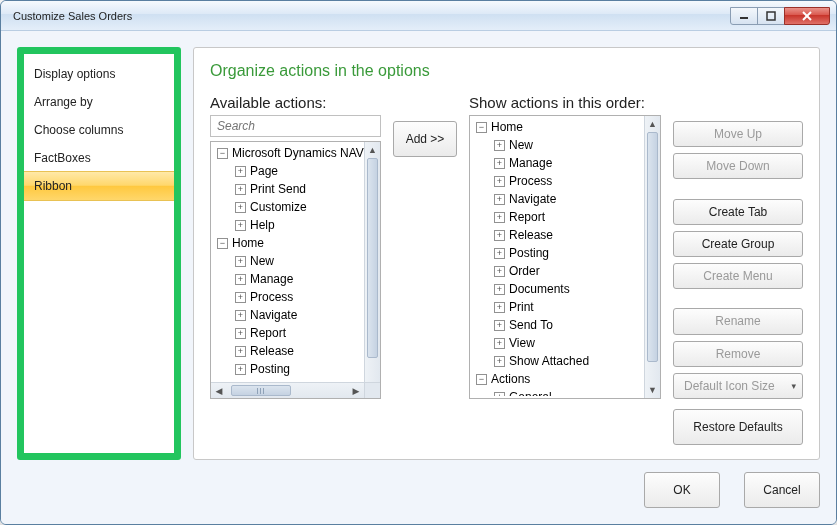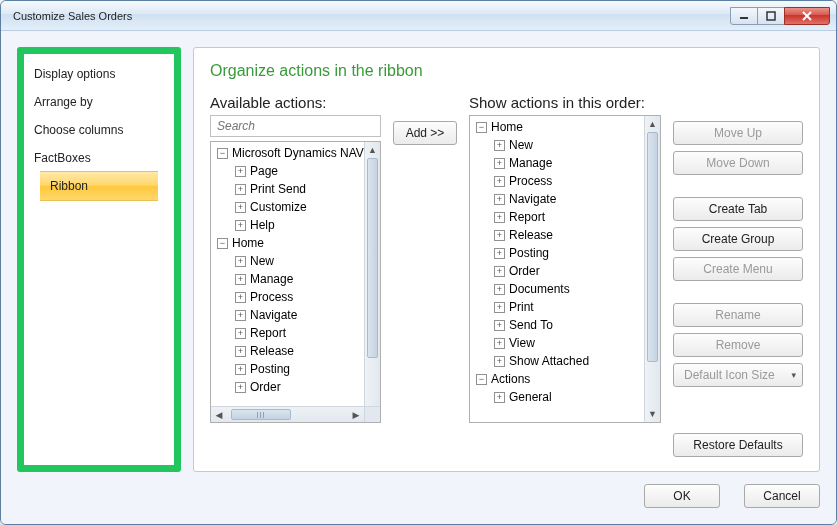--- a/index.html
+++ b/index.html
@@ -79,21 +79,21 @@
   .sidebar-item {
     padding: 7px 10px;
     font-size: 12px;
     color: #222;
     cursor: default;
   }
   .sidebar-item.selected {
     background: linear-gradient(to bottom, #ffe9a8 0%, #ffd76b 48%, #ffc83d 49%, #ffd76b 100%);
     border-top: 1px solid #e9c254;
     border-bottom: 1px solid #e9c254;
-    margin: -1px 16px;
+    margin: -1px 0;
     color: #222;
   }
 
   .content {
     flex: 1;
     background: #fff;
     border: 1px solid #c8c8c8;
     border-radius: 3px;
     padding: 14px 16px;
     display: flex;
@@ -197,21 +197,21 @@
     content:""; position:absolute; left:50%; top:50%; transform:translate(-50%,-50%);
     width:8px; height:6px;
     background: repeating-linear-gradient(to right, #8fa2b8 0 1px, transparent 1px 3px);
   }
   .scroll-corner{
     position:absolute; right:0; bottom:0; width:16px; height:16px;
     background:#e2e8ef; border-left:1px solid #cfd6de; border-top:1px solid #cfd6de;
   }
 
   .btn {
-    height: 24px;
+    height: 36px;
     border: 1px solid #a9a9a9;
     background: linear-gradient(to bottom,#fdfdfd,#ebebeb);
     border-radius: 3px;
     font-size: 12px;
     padding: 0 8px;
     color:#222;
     cursor: default;
     display:flex; align-items:center; justify-content:center;
     min-width: 64px;
   }
@@ -264,21 +264,21 @@
 
       <div class="sidebar">
         <div class="sidebar-item"><span>Display options</span></div>
         <div class="sidebar-item"><span>Arrange by</span></div>
         <div class="sidebar-item"><span>Choose columns</span></div>
         <div class="sidebar-item"><span>FactBoxes</span></div>
         <div class="sidebar-item selected"><span>Ribbon</span></div>
       </div>
 
       <div class="content">
-        <div class="section-title">Organize actions in the ribbon</div>
+        <div class="section-title">Organize actions in the options</div>
 
         <div class="columns">
 
           <div class="col avail">
             <div class="col-label">Available actions:</div>
             <input class="searchbox" placeholder="Search" style="">
             <div class="tree with-hscroll">
               <div class="tree-inner" id="avail-tree-inner">
                   <div class="tree-row level-0">
                     <span class="toggle">−</span>

